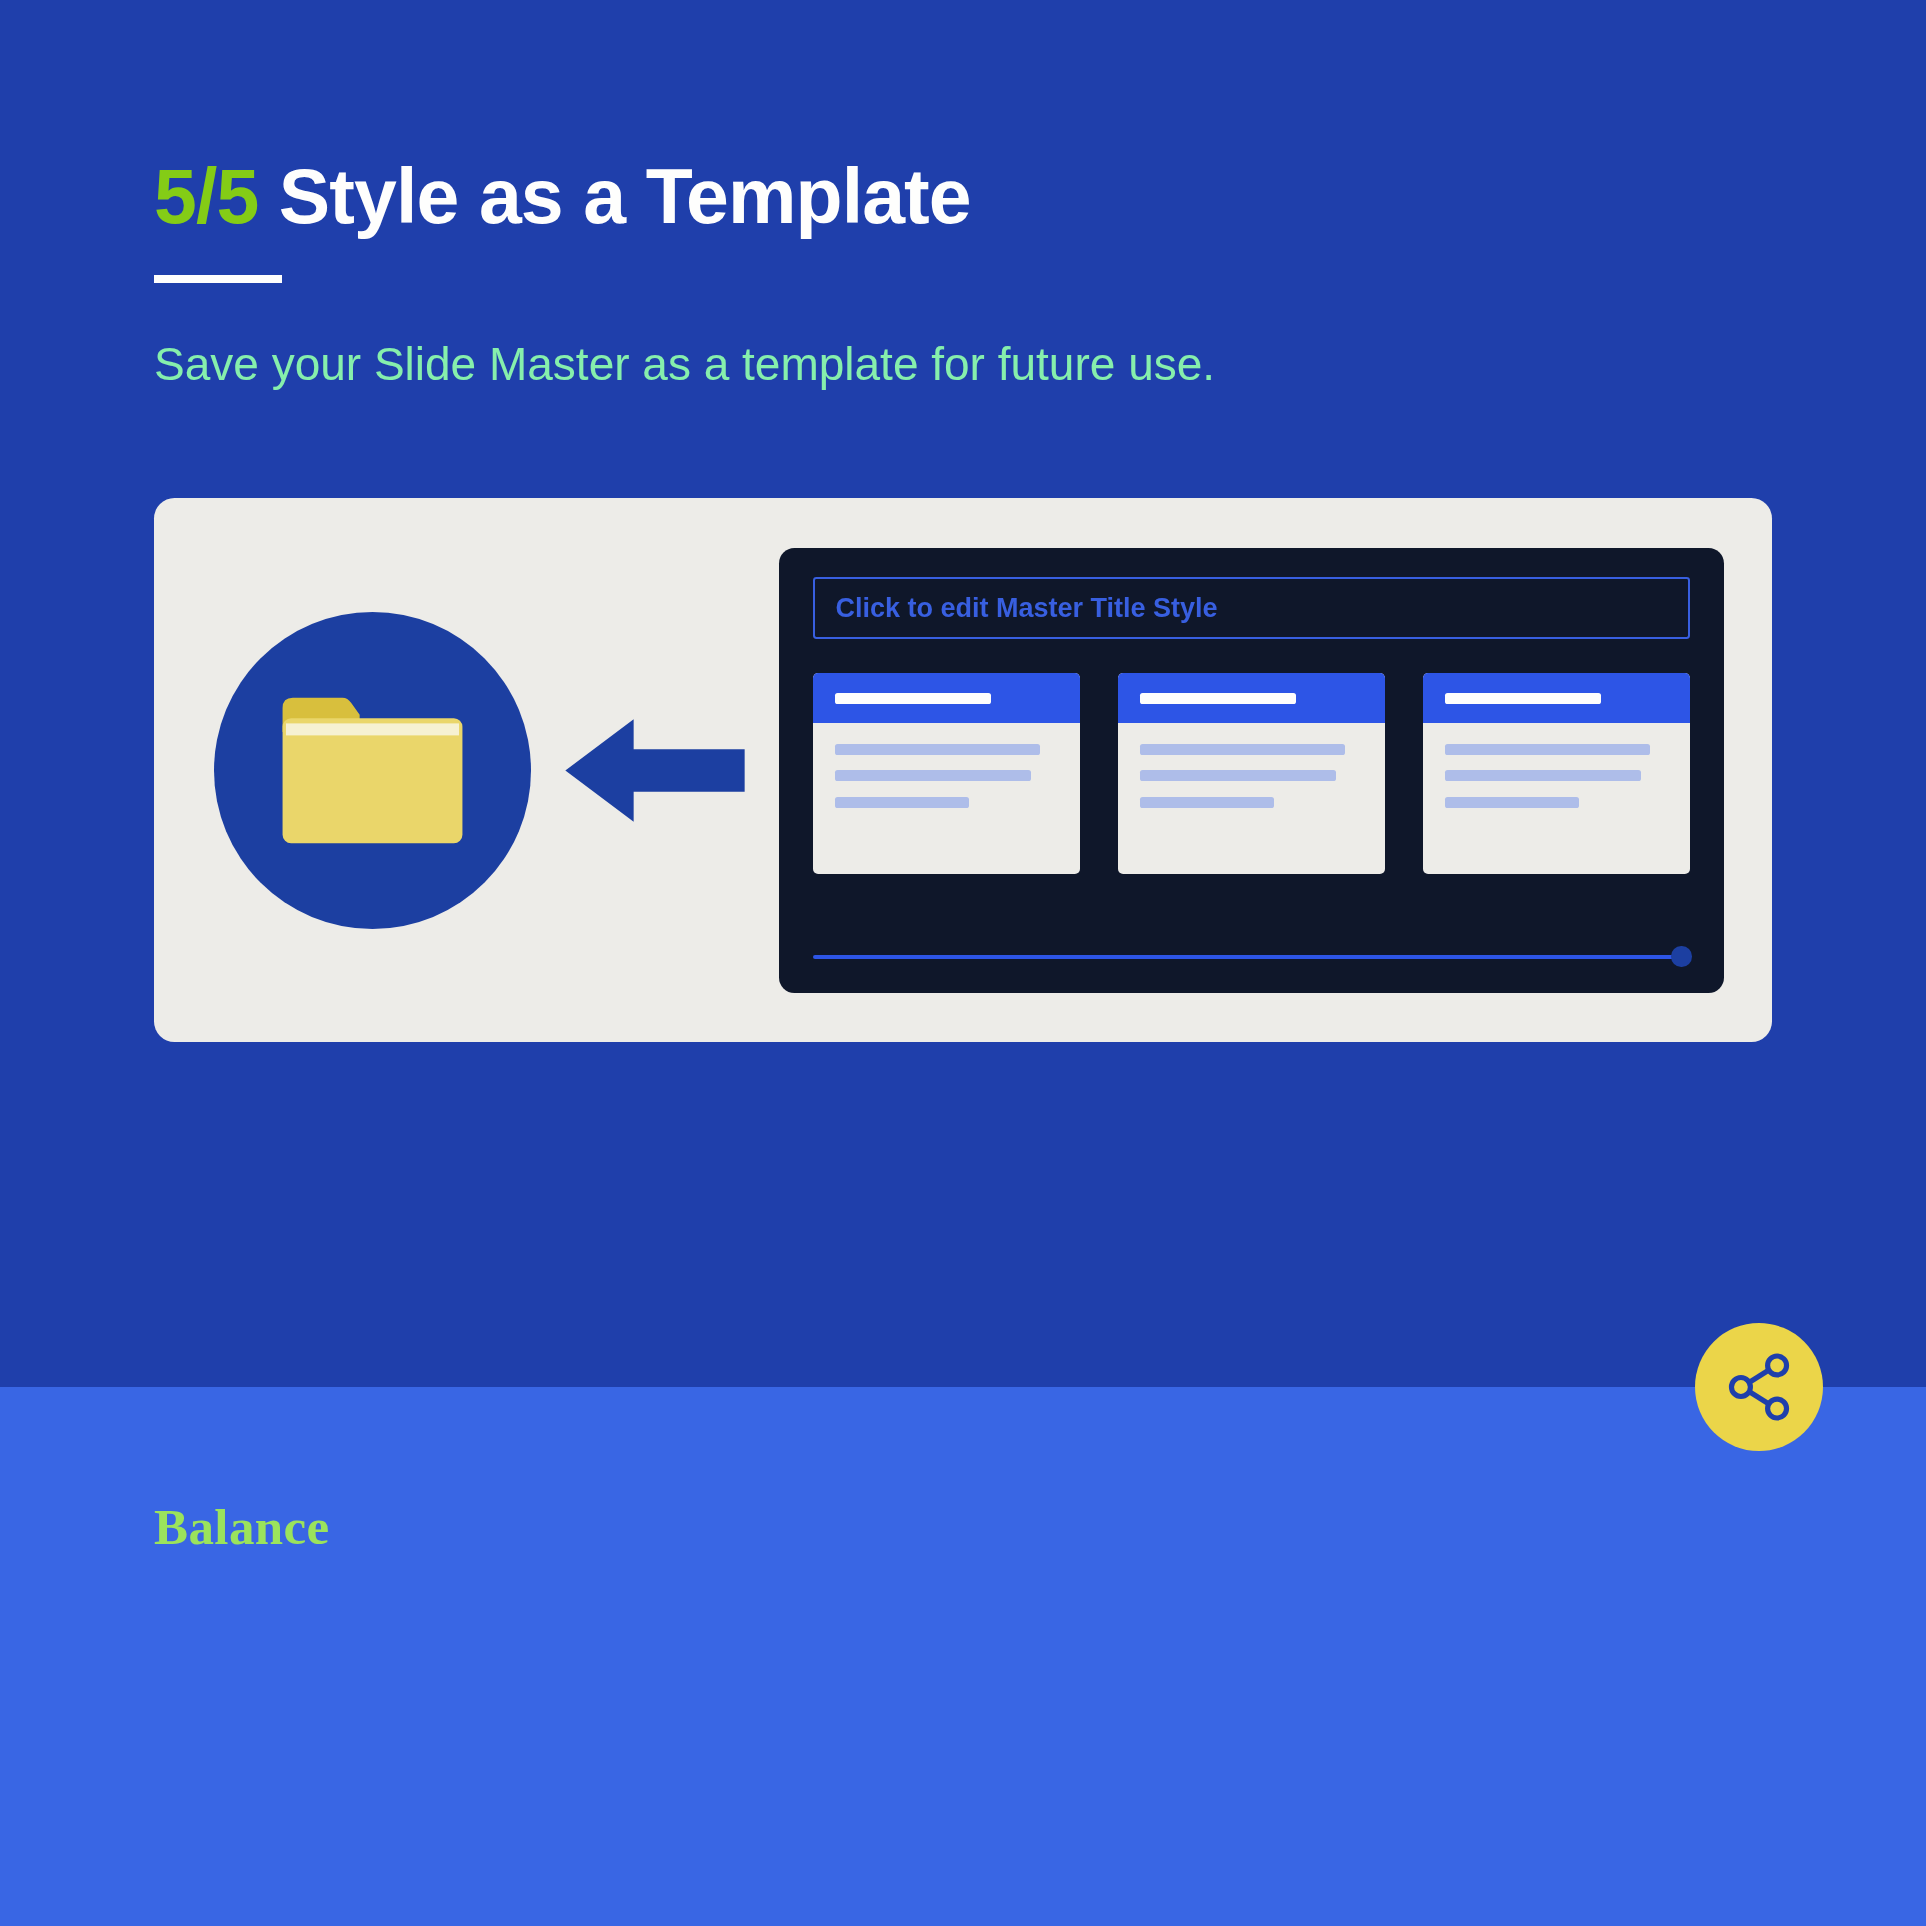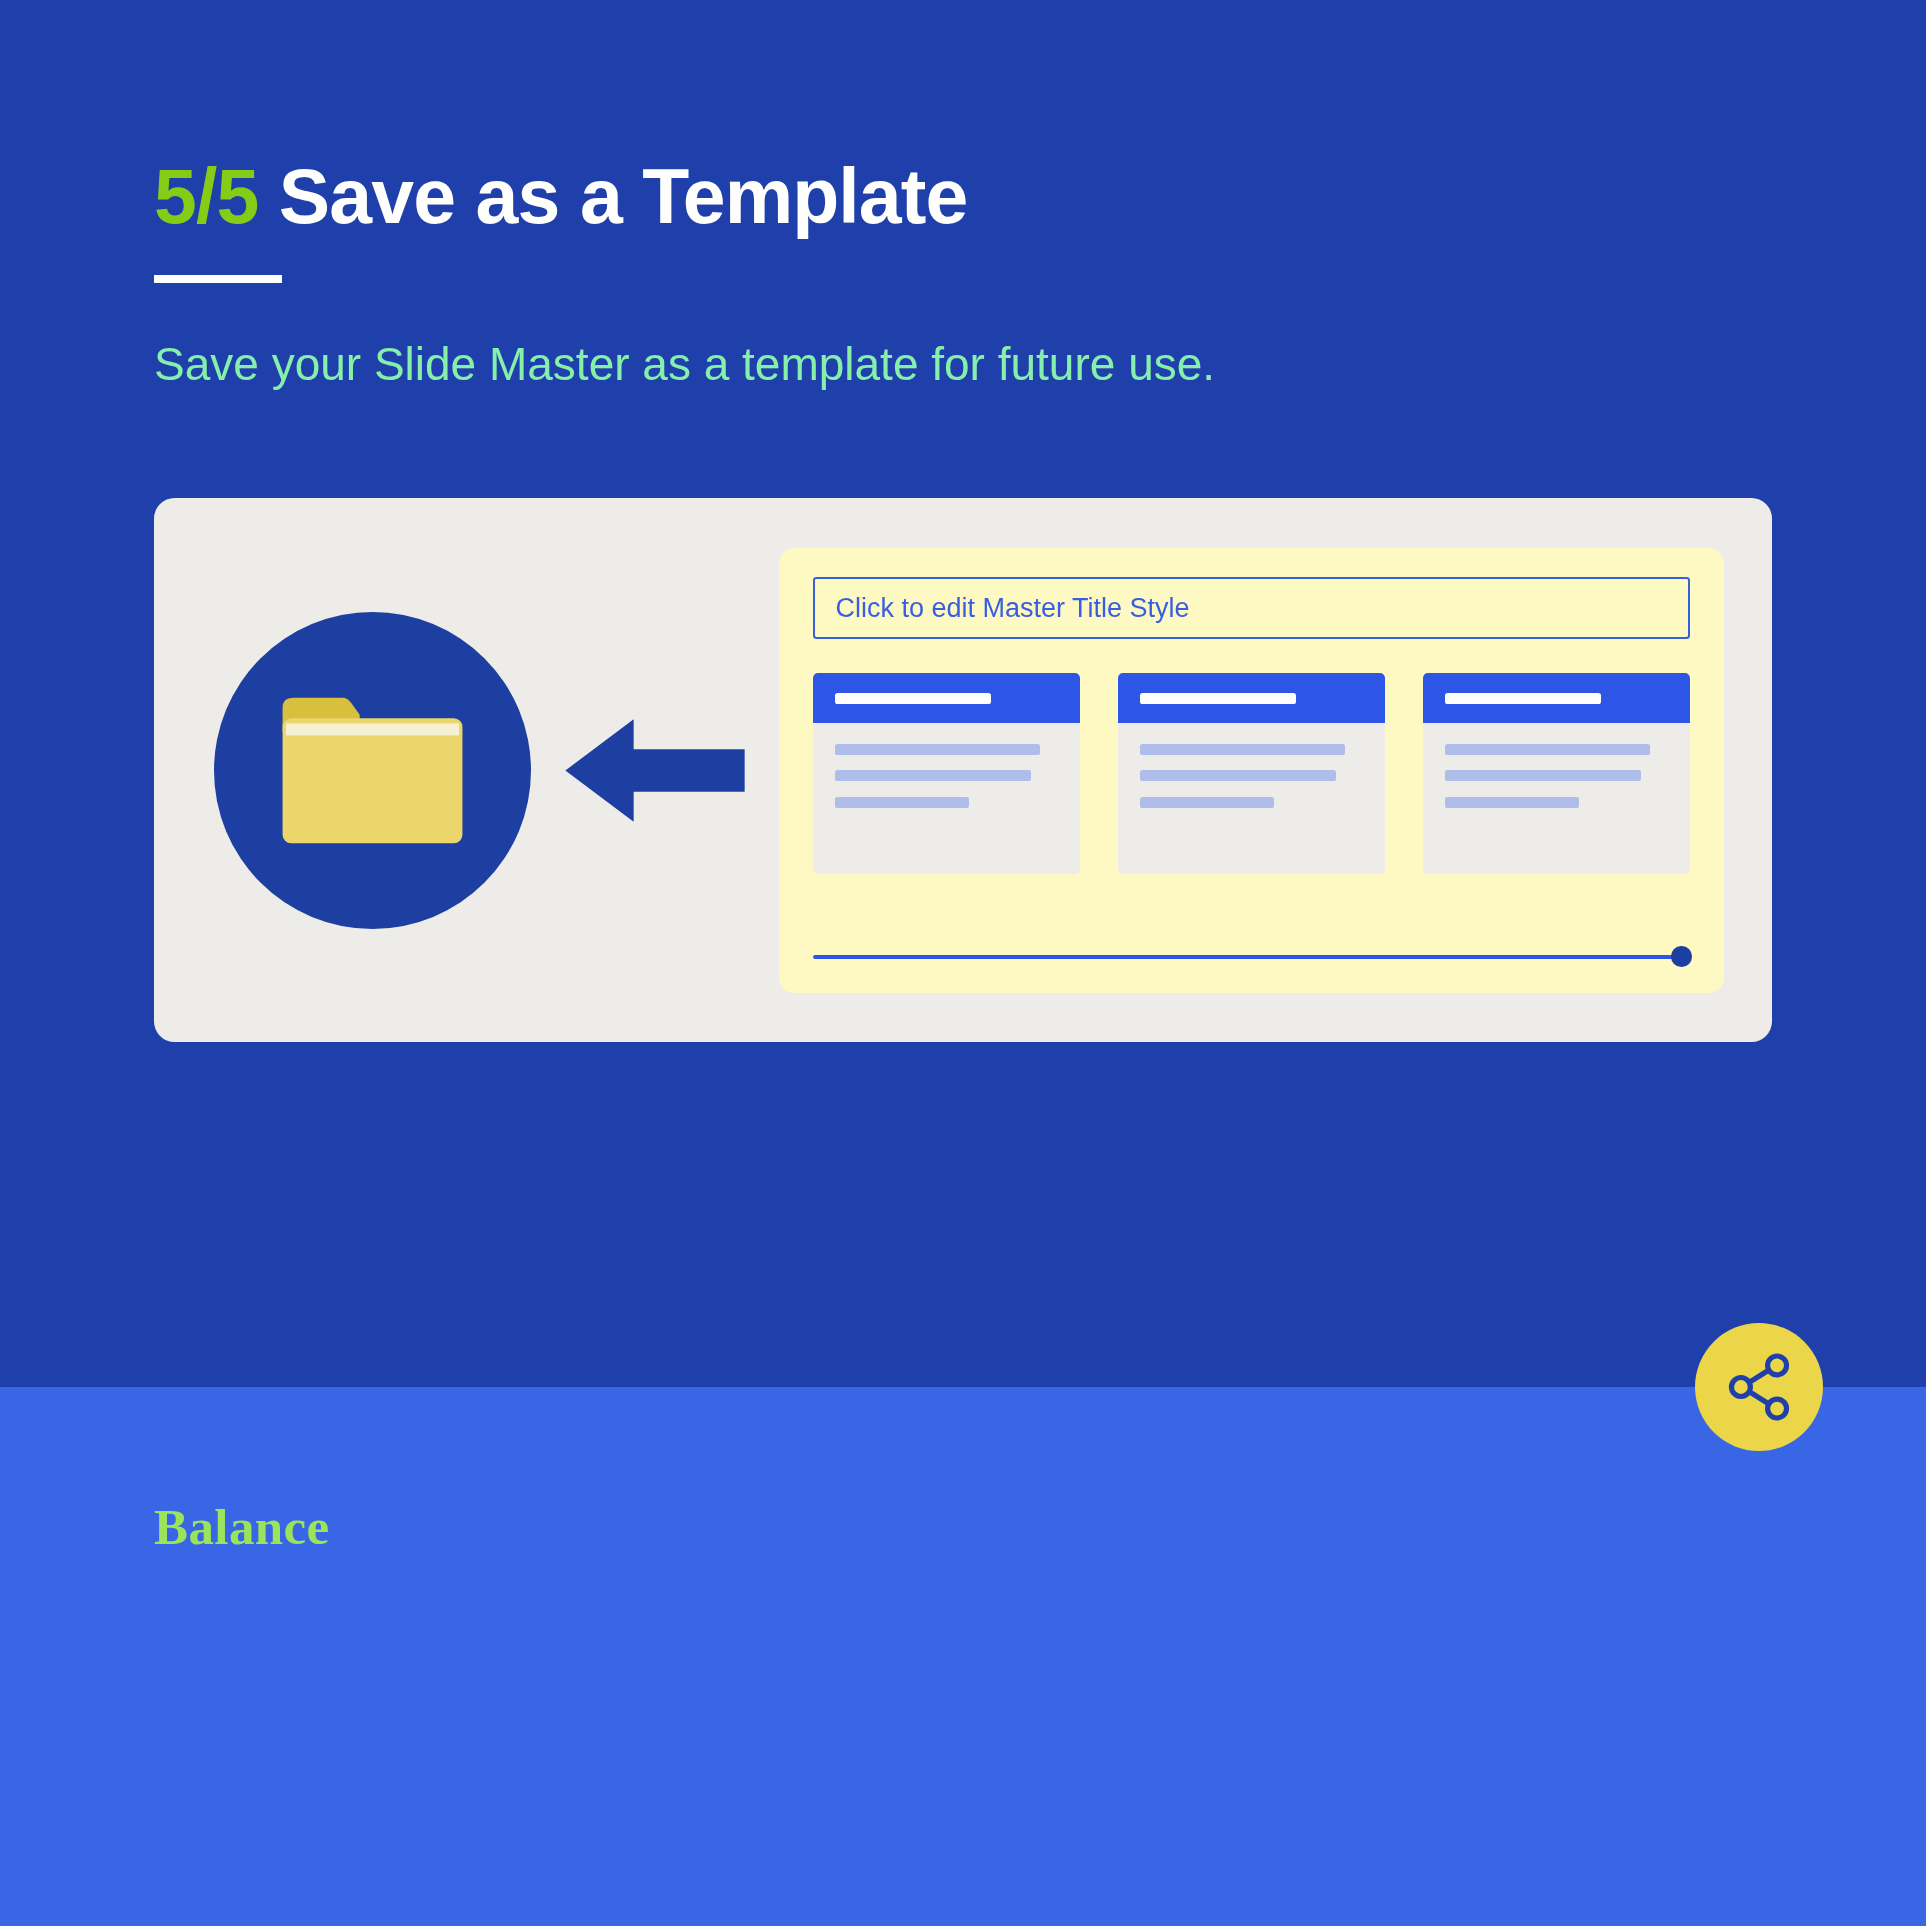--- a/index.html
+++ b/index.html
@@ -64,26 +64,27 @@
     align-items: center;
     justify-content: center;
   }
   .arrow-wrap {
     flex: 0 0 auto;
     display: flex;
     align-items: center;
   }
   .preview {
     flex: 1 1 auto;
-    background: #fef9c3;
+    background: #0f172a;
     border-radius: 15.4px;
     height: 445px;
     padding: 29px 34px 26px 34px;
     display: flex;
     flex-direction: column;
+    font-weight: bold;
   }
   .master-title {
     border: 2.6px solid #385fe0;
     border-radius: 3.4px;
     padding: 13.7px 20.5px;
     font-size: 27px;
     color: #385fe0;
     background: transparent;
   }
   .slides-row {
@@ -183,21 +184,21 @@
   }
 
   
 </style>
 </head>
 <body>
 
 <div class="top">
   <h1 class="title-row">
     <span class="step">5/5</span>
-    <span>Save as a Template</span>
+    <span>Style as a Template</span>
   </h1>
   <div class="title-underline"></div>
   <p class="subtitle">Save your Slide Master as a template for future use.</p>
 
   <div class="card">
     <div class="folder-wrap">
       <div class="folder-circle">
         <svg width="197" height="163" viewBox="0 0 230 190">
           <path d="M10 34 L10 22 Q10 10 22 10 L80 10 Q86 10 90 16 L100 30 L100 50 L10 50 Z" fill="#d8bf3d"></path>
           <rect x="10" y="34" width="210" height="146" rx="10" fill="#ead66a"></rect>

